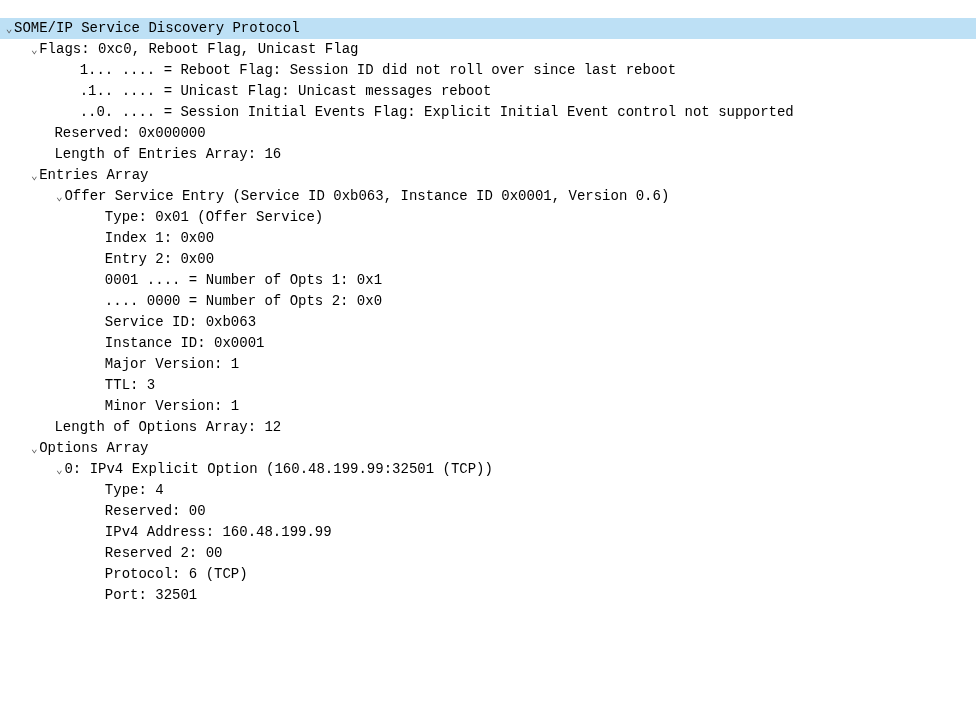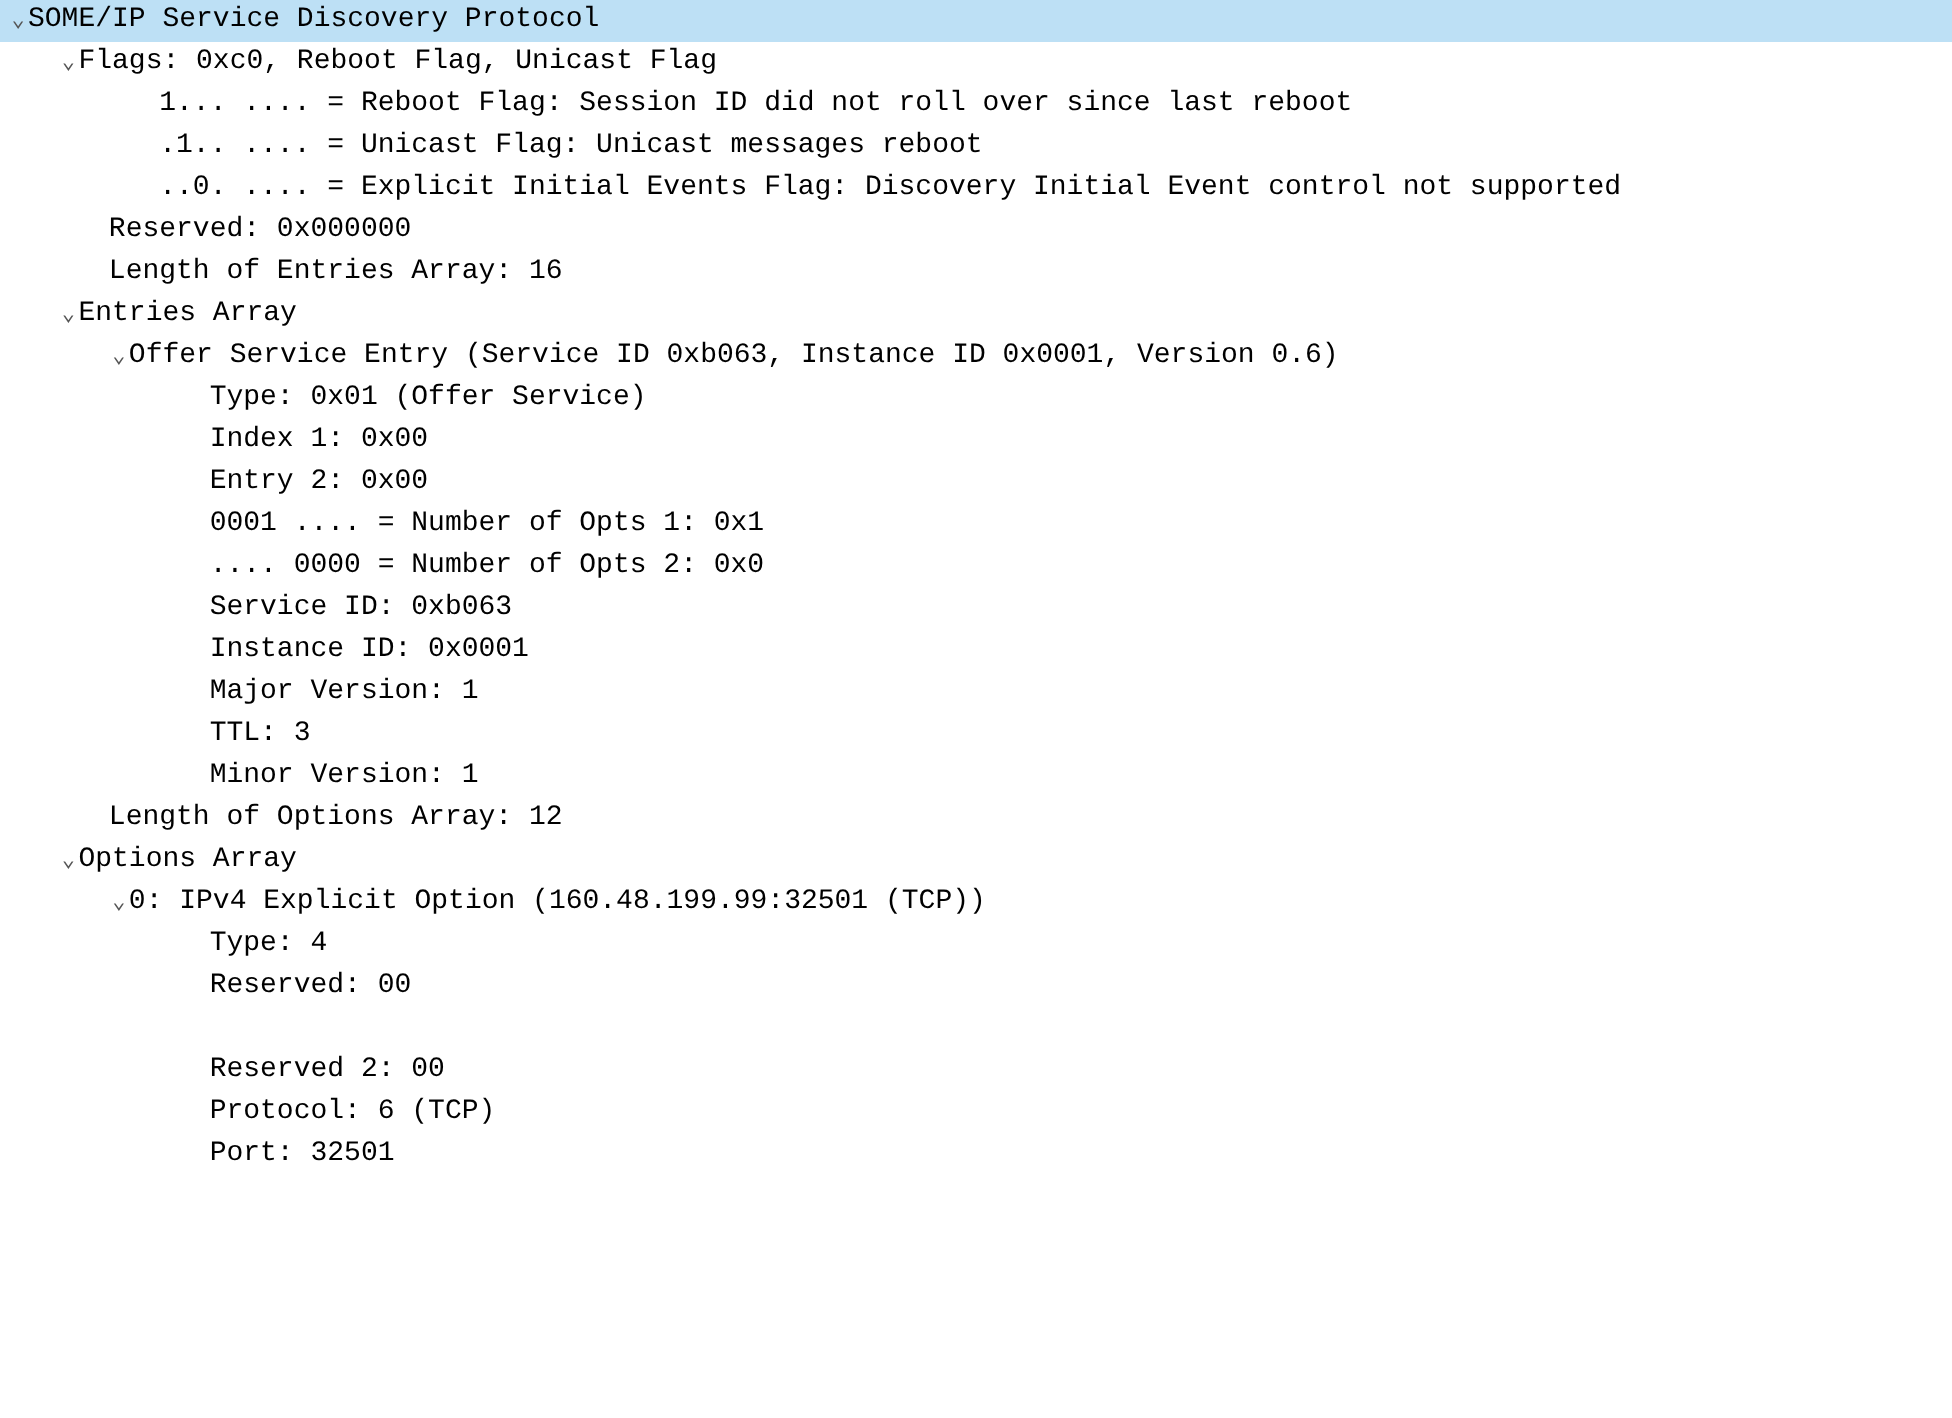--- a/index.html
+++ b/index.html
@@ -6,21 +6,21 @@
       margin: 0;
       padding: 0;
       font-family: Consolas, "Courier New", monospace;
       font-size: 14px;
       line-height: 1.5;
       color: #000;
       background: #fff;
       width: 976px;
     }
     .tree {
-      padding: 0 0;
+      padding: 18px 0;
     }
     .row {
       white-space: pre;
       padding: 0 4px;
     }
     .row.selected {
       background: #bde0f5;
     }
     .indent {
       display: inline-block;
@@ -39,21 +39,21 @@
 </head>
 <body>
 
 <div class="tree">
 
   <div class="row selected"><span class="caret">⌄</span><span>SOME/IP Service Discovery Protocol</span></div>
 
   <div class="row"><span class="indent">   </span><span class="caret">⌄</span><span>Flags: 0xc0, Reboot Flag, Unicast Flag</span></div>
   <div class="row"><span class="indent">         </span><span>1... .... = Reboot Flag: Session ID did not roll over since last reboot</span></div>
   <div class="row"><span class="indent">         </span><span>.1.. .... = Unicast Flag: Unicast messages reboot</span></div>
-  <div class="row"><span class="indent">         </span><span>..0. .... = Explicit Initial Events Flag: Discovery Initial Event control not supported</span></div>
+  <div class="row"><span class="indent">         </span><span>..0. .... = Session Initial Events Flag: Explicit Initial Event control not supported</span></div>
 
   <div class="row"><span class="indent">      </span><span>Reserved: 0x000000</span></div>
   <div class="row"><span class="indent">      </span><span>Length of Entries Array: 16</span></div>
 
   <div class="row"><span class="indent">   </span><span class="caret">⌄</span><span>Entries Array</span></div>
   <div class="row"><span class="indent">      </span><span class="caret">⌄</span><span>Offer Service Entry (Service ID 0xb063, Instance ID 0x0001, Version 0.6)</span></div>
   <div class="row"><span class="indent">            </span><span>Type: 0x01 (Offer Service)</span></div>
   <div class="row"><span class="indent">            </span><span>Index 1: 0x00</span></div>
   <div class="row"><span class="indent">            </span><span>Entry 2: 0x00</span></div>
   <div class="row"><span class="indent">            </span><span>0001 .... = Number of Opts 1: 0x1</span></div>
@@ -63,18 +63,18 @@
   <div class="row"><span class="indent">            </span><span>Major Version: 1</span></div>
   <div class="row"><span class="indent">            </span><span>TTL: 3</span></div>
   <div class="row"><span class="indent">            </span><span>Minor Version: 1</span></div>
 
   <div class="row"><span class="indent">      </span><span>Length of Options Array: 12</span></div>
 
   <div class="row"><span class="indent">   </span><span class="caret">⌄</span><span>Options Array</span></div>
   <div class="row"><span class="indent">      </span><span class="caret">⌄</span><span>0: IPv4 Explicit Option (160.48.199.99:32501 (TCP))</span></div>
   <div class="row"><span class="indent">            </span><span>Type: 4</span></div>
   <div class="row"><span class="indent">            </span><span>Reserved: 00</span></div>
-  <div class="row"><span class="indent">            </span></div>
+  <div class="row"><span class="indent">            </span><span>IPv4 Address: 160.48.199.99</span></div>
   <div class="row"><span class="indent">            </span><span>Reserved 2: 00</span></div>
   <div class="row"><span class="indent">            </span><span>Protocol: 6 (TCP)</span></div>
   <div class="row"><span class="indent">            </span><span>Port: 32501</span></div>
 
 </div>
 
 </body></html>

